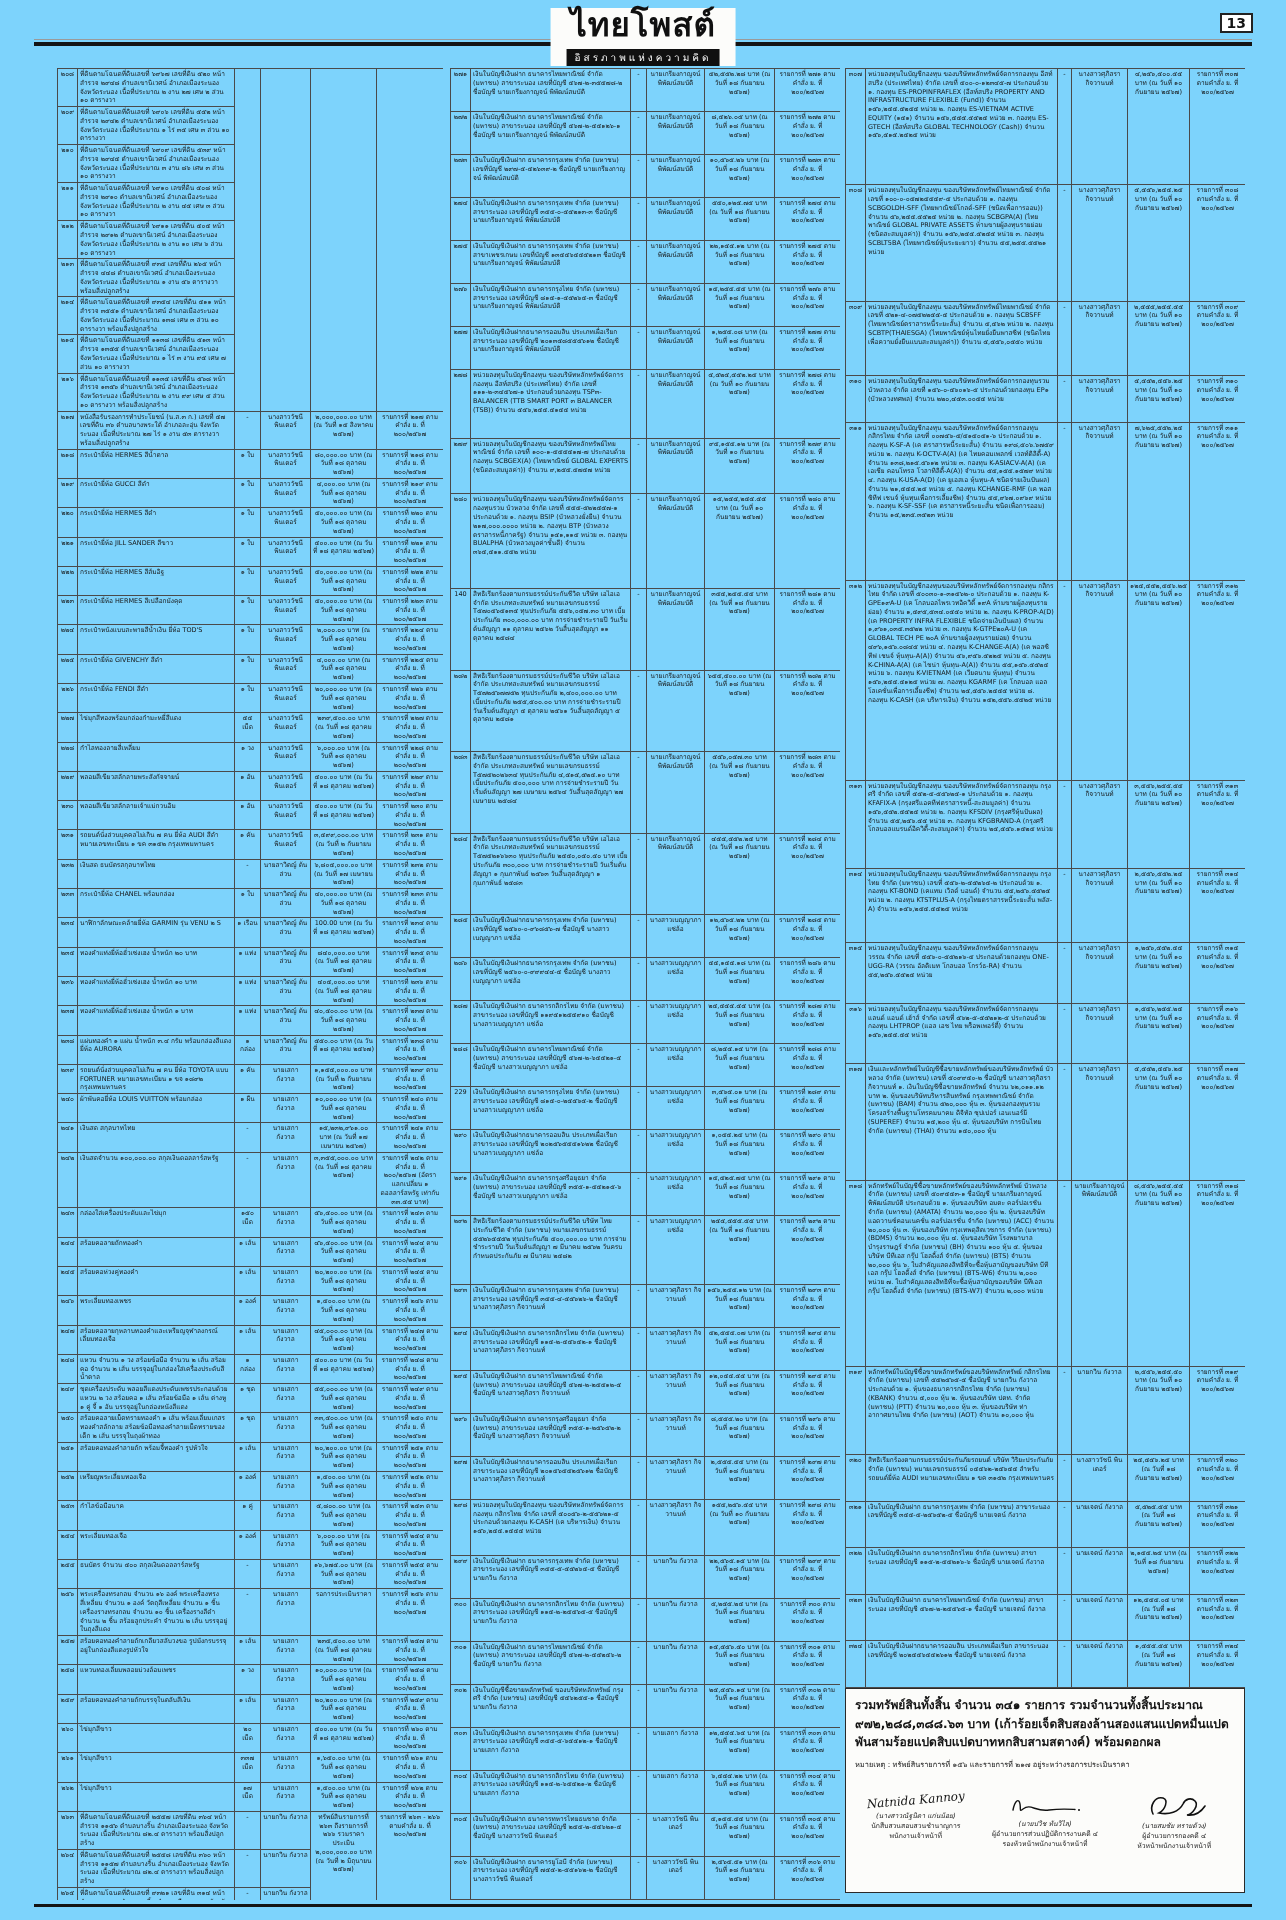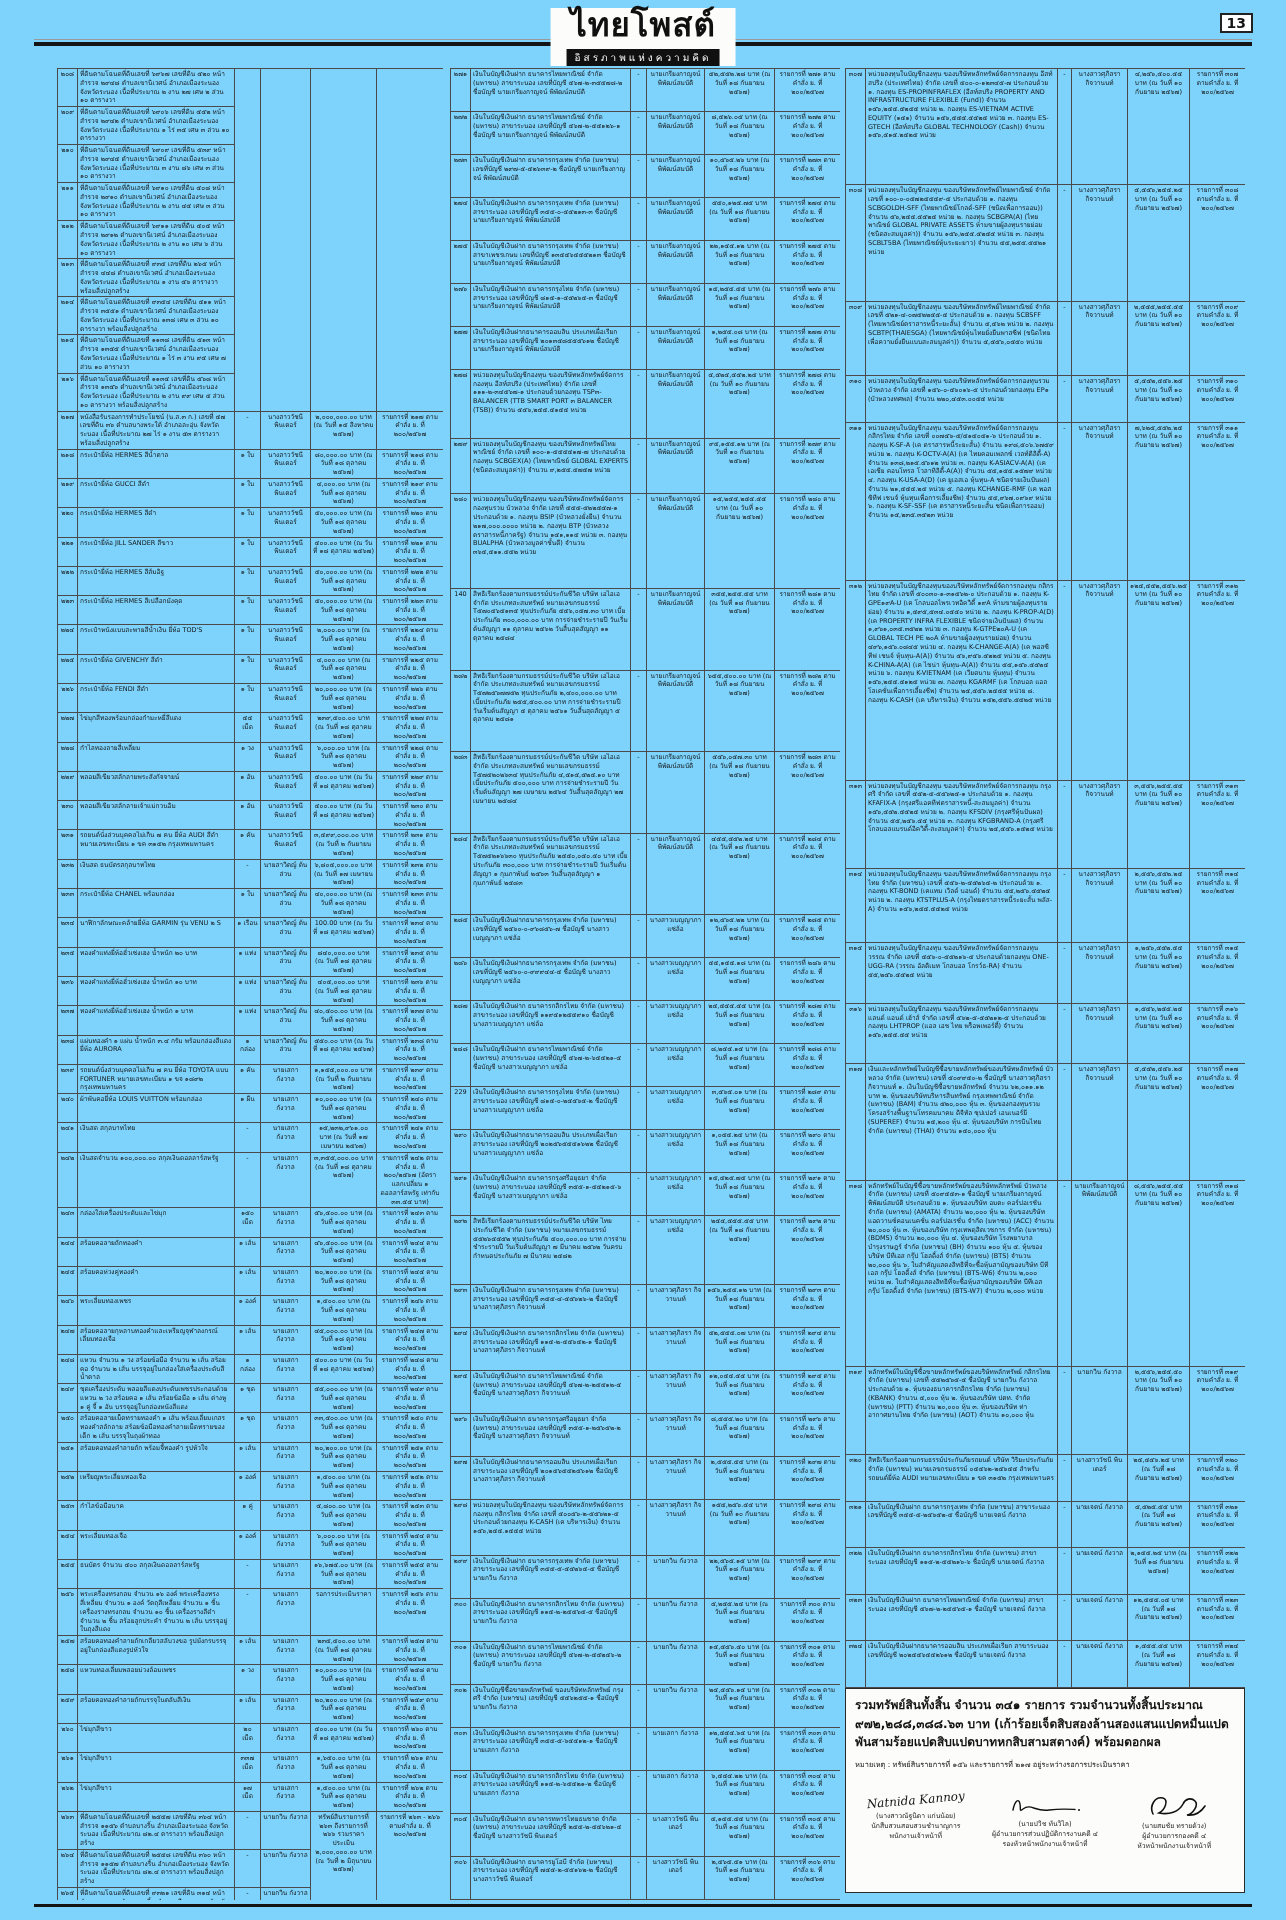--- a/index.html
+++ b/index.html
@@ -28,21 +28,21 @@
   
   #summary-box{position:absolute;left:845px;top:1688px;width:400px;height:205px;
             border:1px solid #2a2a2a;padding:7px 9px 4px;box-sizing:border-box;background:#fcfcfa;}
   .summary-line{font-size:12px;font-weight:bold;line-height:1.55;}
   .note-line{font-size:7.4px;margin-top:7px;line-height:1.5;}
   .sig-row{display:flex;justify-content:space-between;margin-top:22px;}
   .sig{width:32%;text-align:center;font-size:6.8px;line-height:1.45;}
   .sig-script{font-family:"DejaVu Serif","Liberation Serif",serif;font-style:italic;
             font-size:12px;transform:rotate(-5deg);margin-bottom:3px;white-space:nowrap;}
   .sig svg{display:block;margin:0 auto 2px;}
-  .sig-name{margin-top:0;}
+  .sig-name{margin-top:0;font-style:italic;}
   .rule-bottom{position:absolute;top:1904px;left:34px;width:1218px;height:3px;background:#141414;}
 </style>
 </head>
 <body>
 
 <div class="page">
 
   <div class="rule-top"></div>
 
   <div class="masthead">

